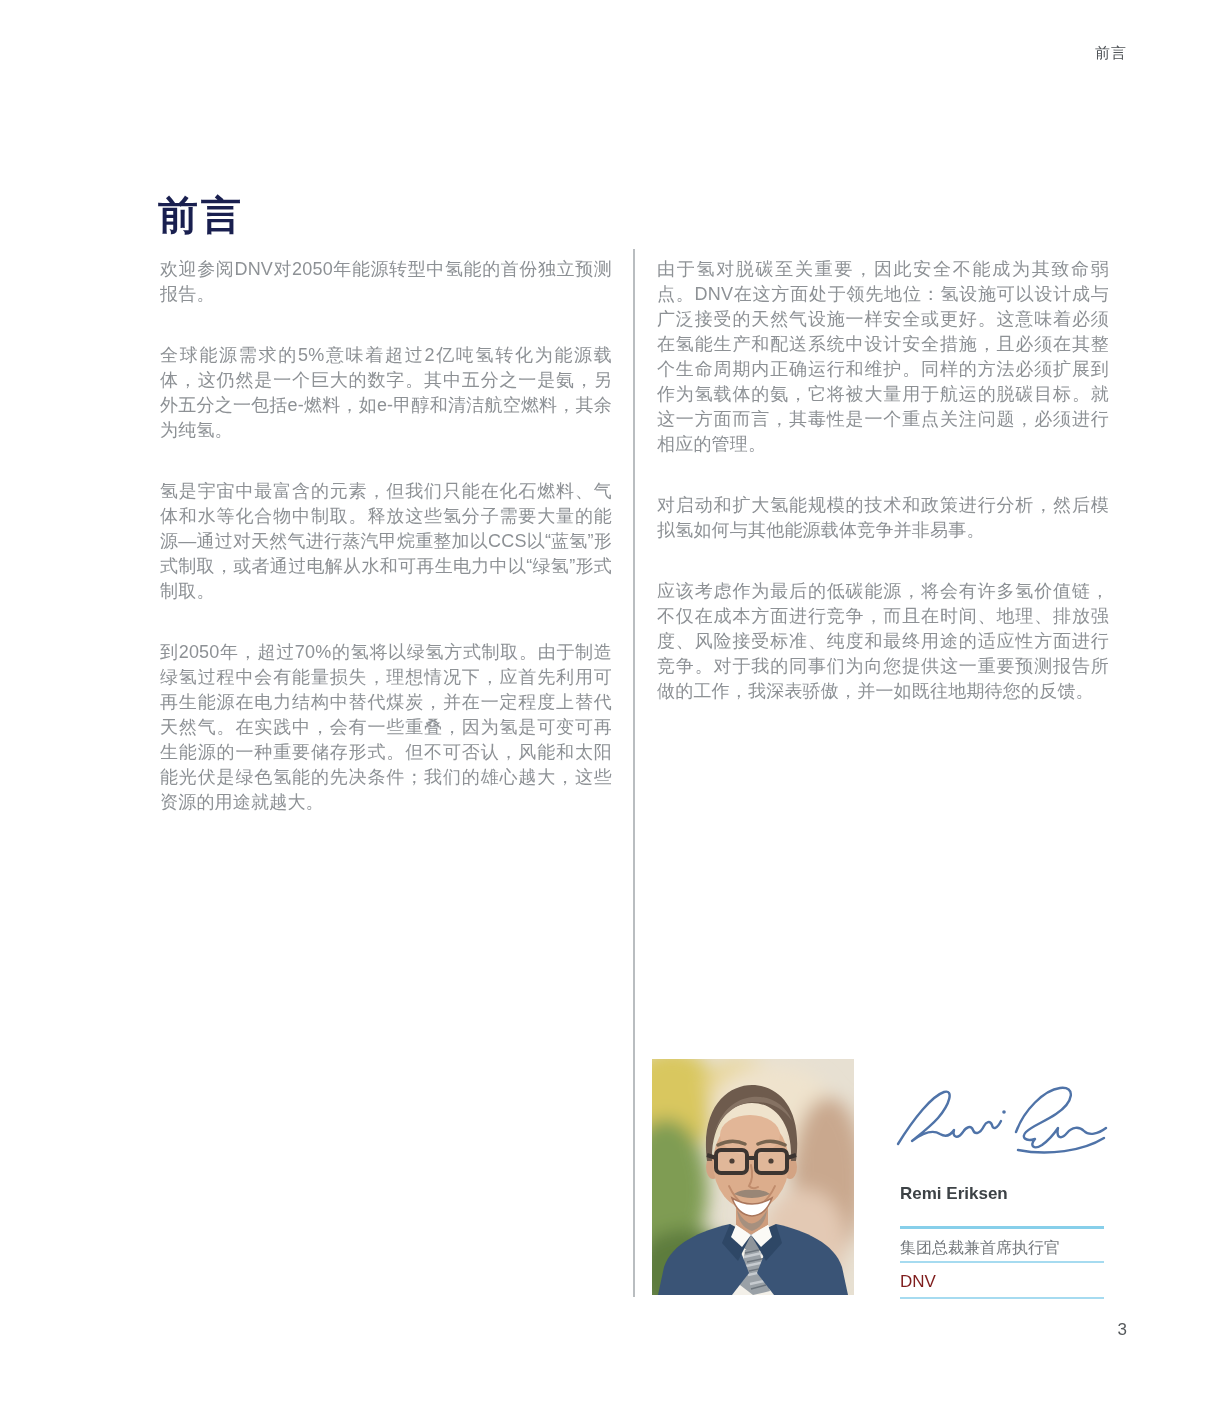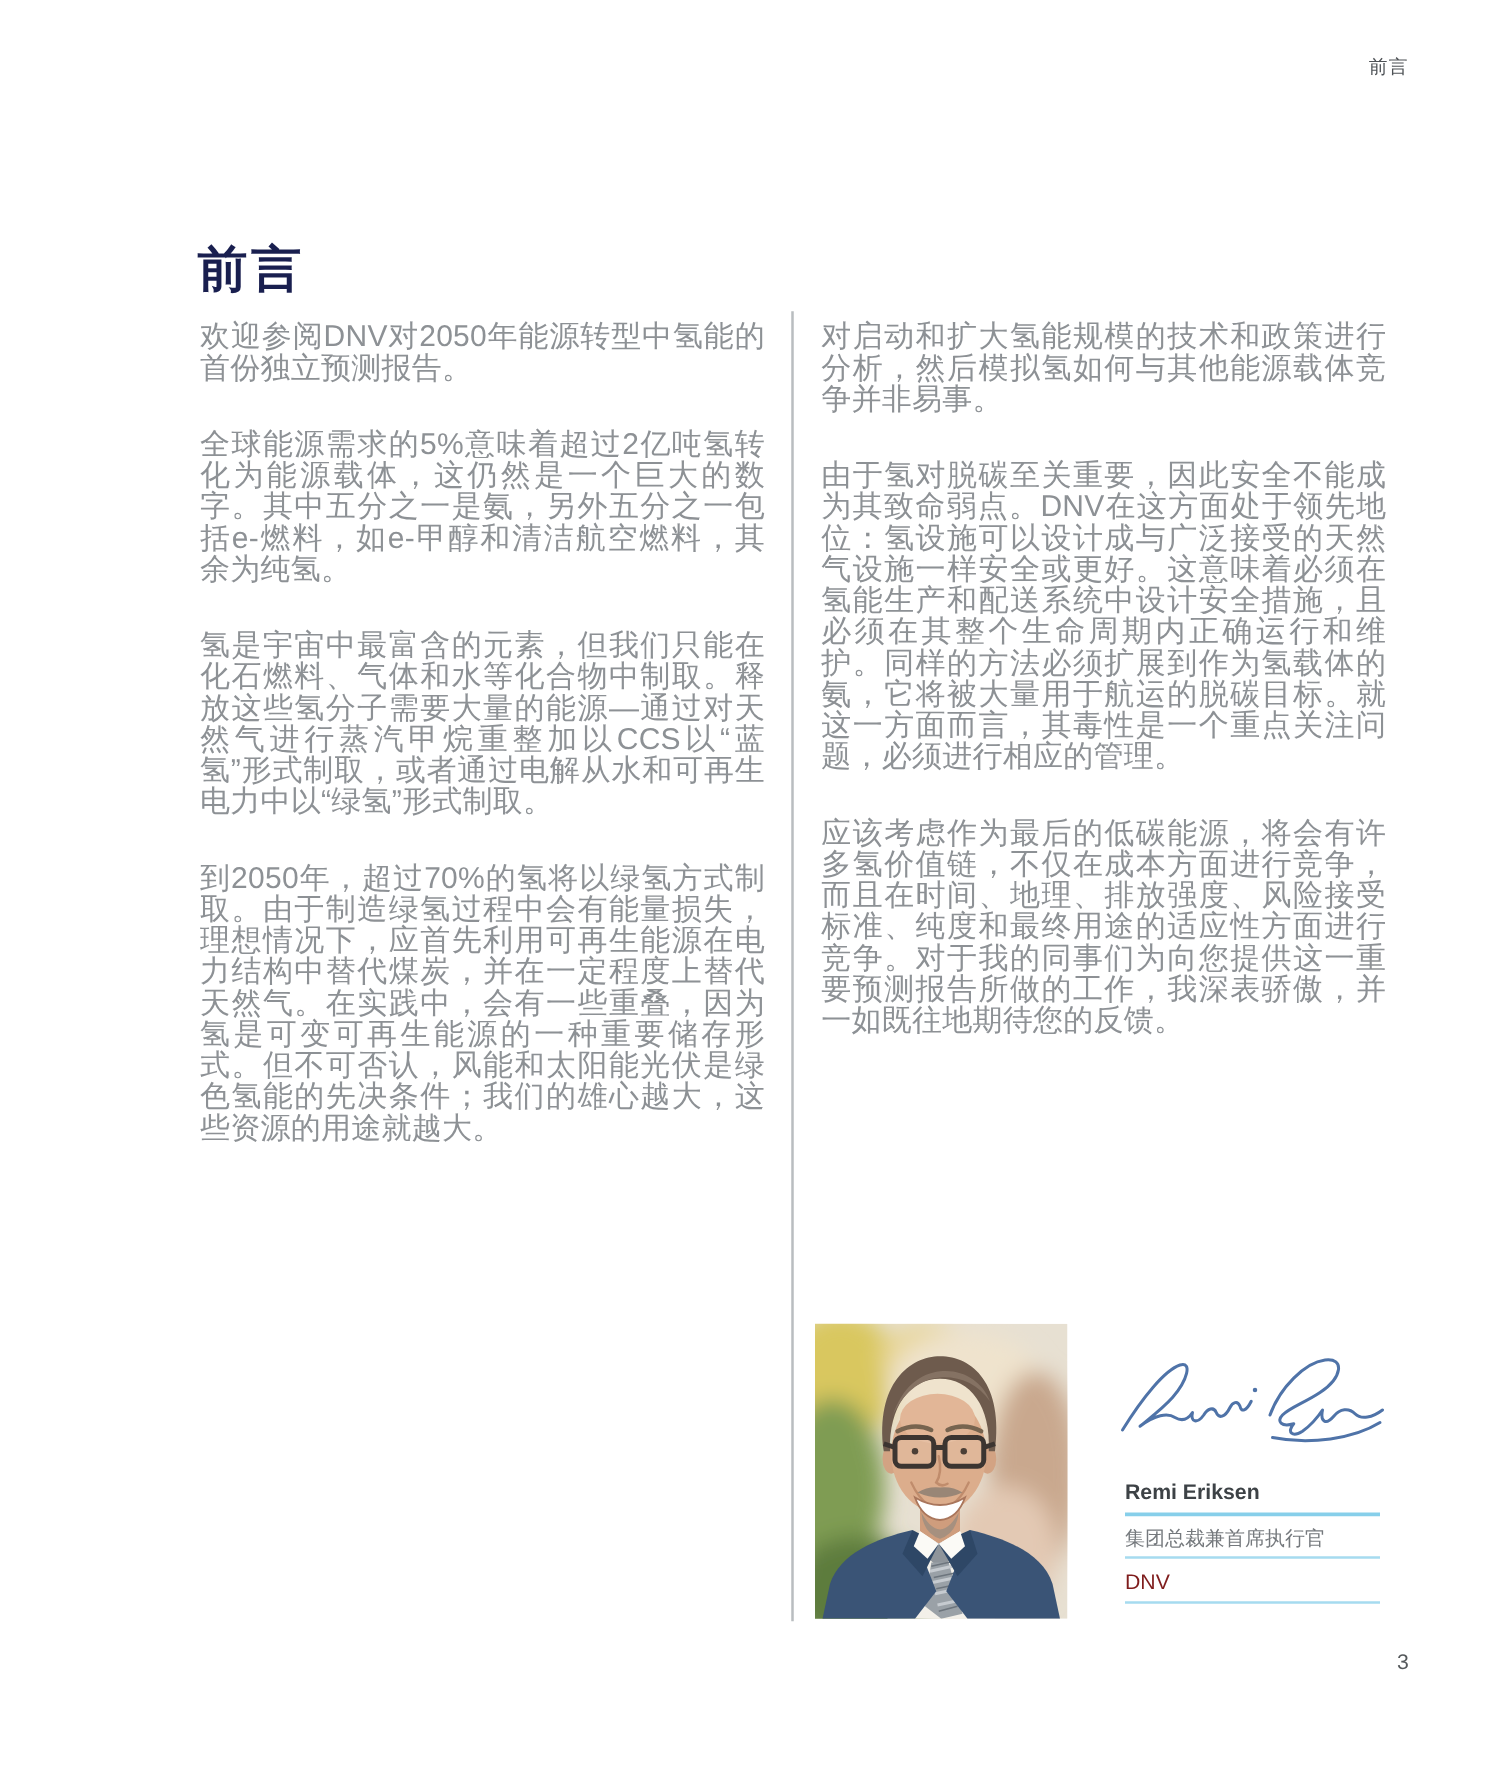--- a/index.html
+++ b/index.html
@@ -12,33 +12,33 @@
     font-size:15px;color:#4e5256;letter-spacing:1px;
   }
   .page-title{
     position:absolute;top:161px;left:158px;
     font-size:40px;font-weight:700;color:#191f4f;letter-spacing:3px;
   }
   .col{position:absolute;top:257px;width:452px;}
   .col-left{left:160px;}
   .col-right{left:657px;}
   .col p{
-    margin:0 0 36px 0;font-size:24px;line-height:25px;color:#8d9195;
+    margin:0 0 36px 0;font-size:18px;line-height:25px;color:#8d9195;
     text-align:justify;letter-spacing:0.2px;
   }
   .divider{
     position:absolute;left:633px;top:249px;width:2px;height:1048px;
     background:#b9bdc0;
   }
   .photo{position:absolute;left:652px;top:1059px;width:202px;height:236px;}
   .signature{position:absolute;left:888px;top:1076px;width:220px;height:95px;}
   .sig-block{position:absolute;left:900px;top:1184px;width:204px;}
   .sig-name{
     font-size:17px;line-height:19px;font-weight:700;color:#3d4246;
-    padding-bottom:7px;border-bottom:3px solid #87cfea;
+    padding-bottom:23px;border-bottom:3px solid #87cfea;
   }
   .sig-role{
     font-size:16px;line-height:20px;color:#75797d;
     padding-top:9px;padding-bottom:3px;border-bottom:2px solid #a6dbf0;
   }
   .sig-company{
     font-size:17px;line-height:18px;color:#7f1d1d;
     padding-top:10px;padding-bottom:6px;border-bottom:2px solid #a6dbf0;
   }
   .page-number{
@@ -58,22 +58,22 @@
   <div class="col col-left">
     <p>欢迎参阅DNV对2050年能源转型中氢能的首份独立预测报告。</p>
     <p>全球能源需求的5%意味着超过2亿吨氢转化为能源载体，这仍然是一个巨大的数字。其中五分之一是氨，另外五分之一包括e-燃料，如e-甲醇和清洁航空燃料，其余为纯氢。</p>
     <p>氢是宇宙中最富含的元素，但我们只能在化石燃料、气体和水等化合物中制取。释放这些氢分子需要大量的能源—通过对天然气进行蒸汽甲烷重整加以CCS以“蓝氢”形式制取，或者通过电解从水和可再生电力中以“绿氢”形式制取。</p>
     <p>到2050年，超过70%的氢将以绿氢方式制取。由于制造绿氢过程中会有能量损失，理想情况下，应首先利用可再生能源在电力结构中替代煤炭，并在一定程度上替代天然气。在实践中，会有一些重叠，因为氢是可变可再生能源的一种重要储存形式。但不可否认，风能和太阳能光伏是绿色氢能的先决条件；我们的雄心越大，这些资源的用途就越大。</p>
   </div>
 
   <div class="divider"></div>
 
   <div class="col col-right">
+    <p>由于氢对脱碳至关重要，因此安全不能成为其致命弱点。DNV在这方面处于领先地位：氢设施可以设计成与广泛接受的天然气设施一样安全或更好。这意味着必须在氢能生产和配送系统中设计安全措施，且必须在其整个生命周期内正确运行和维护。同样的方法必须扩展到作为氢载体的氨，它将被大量用于航运的脱碳目标。就这一方面而言，其毒性是一个重点关注问题，必须进行相应的管理。</p>
     <p>对启动和扩大氢能规模的技术和政策进行分析，然后模拟氢如何与其他能源载体竞争并非易事。</p>
-    <p>由于氢对脱碳至关重要，因此安全不能成为其致命弱点。DNV在这方面处于领先地位：氢设施可以设计成与广泛接受的天然气设施一样安全或更好。这意味着必须在氢能生产和配送系统中设计安全措施，且必须在其整个生命周期内正确运行和维护。同样的方法必须扩展到作为氢载体的氨，它将被大量用于航运的脱碳目标。就这一方面而言，其毒性是一个重点关注问题，必须进行相应的管理。</p>
     <p>应该考虑作为最后的低碳能源，将会有许多氢价值链，不仅在成本方面进行竞争，而且在时间、地理、排放强度、风险接受标准、纯度和最终用途的适应性方面进行竞争。对于我的同事们为向您提供这一重要预测报告所做的工作，我深表骄傲，并一如既往地期待您的反馈。</p>
   </div>
 
   <svg class="photo" viewBox="0 0 202 236" xmlns="http://www.w3.org/2000/svg">
     <defs>
       <filter id="bokeh" x="-40%" y="-40%" width="180%" height="180%">
         <feGaussianBlur stdDeviation="9"></feGaussianBlur>
       </filter>
       <clipPath id="photoclip">
           <rect x="0" y="0" width="202" height="236"></rect>

